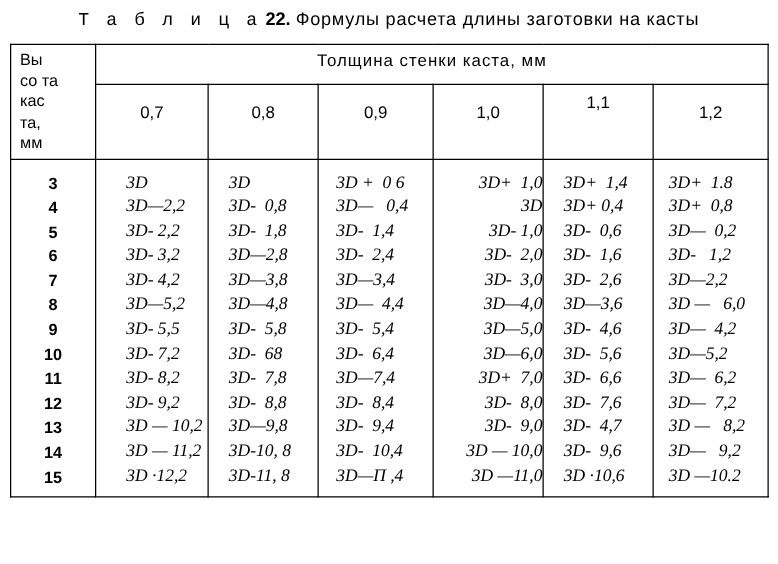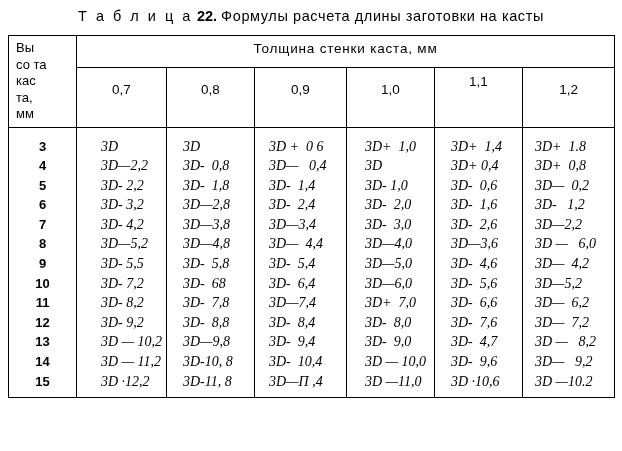--- a/index.html
+++ b/index.html
@@ -26,20 +26,21 @@
     left: 0;
     width: 622px;
     text-align: center;
     font-family: "Liberation Sans", sans-serif;
     font-size: 14.5px;
     white-space: nowrap;
   }
   .caption .spaced {
     letter-spacing: 2.5px;
     font-weight: normal;
+    font-family: Liberation Mono, monospace;
   }
   .caption .num {
     font-weight: bold;
     letter-spacing: 0px;
   }
   .caption .title {
     font-weight: normal;
     letter-spacing: 0.6px;
   }
   table.maintable {
@@ -107,21 +108,21 @@
   }
   .col-f .r {
     padding-left: 14px;
     font-style: italic;
     font-family: "Liberation Serif", serif;
     font-size: 14px;
   }
   .col-f.c0 .r { padding-left: 24px; }
   .col-f.c1 .r { padding-left: 16px; }
   .col-f.c2 .r { padding-left: 14px; }
-  .col-f.c3 .r { padding-left: 18px; }
+  .col-f.c3 .r { padding-left: 18px; text-align: right; }
   .col-f.c4 .r { padding-left: 16px; }
   .col-f.c5 .r { padding-left: 12px; }
 </style>
 </head>
 <body>
 
 <div class="page">
 
   <div class="caption">
     <span class="spaced">Т а б л и ц а</span>

